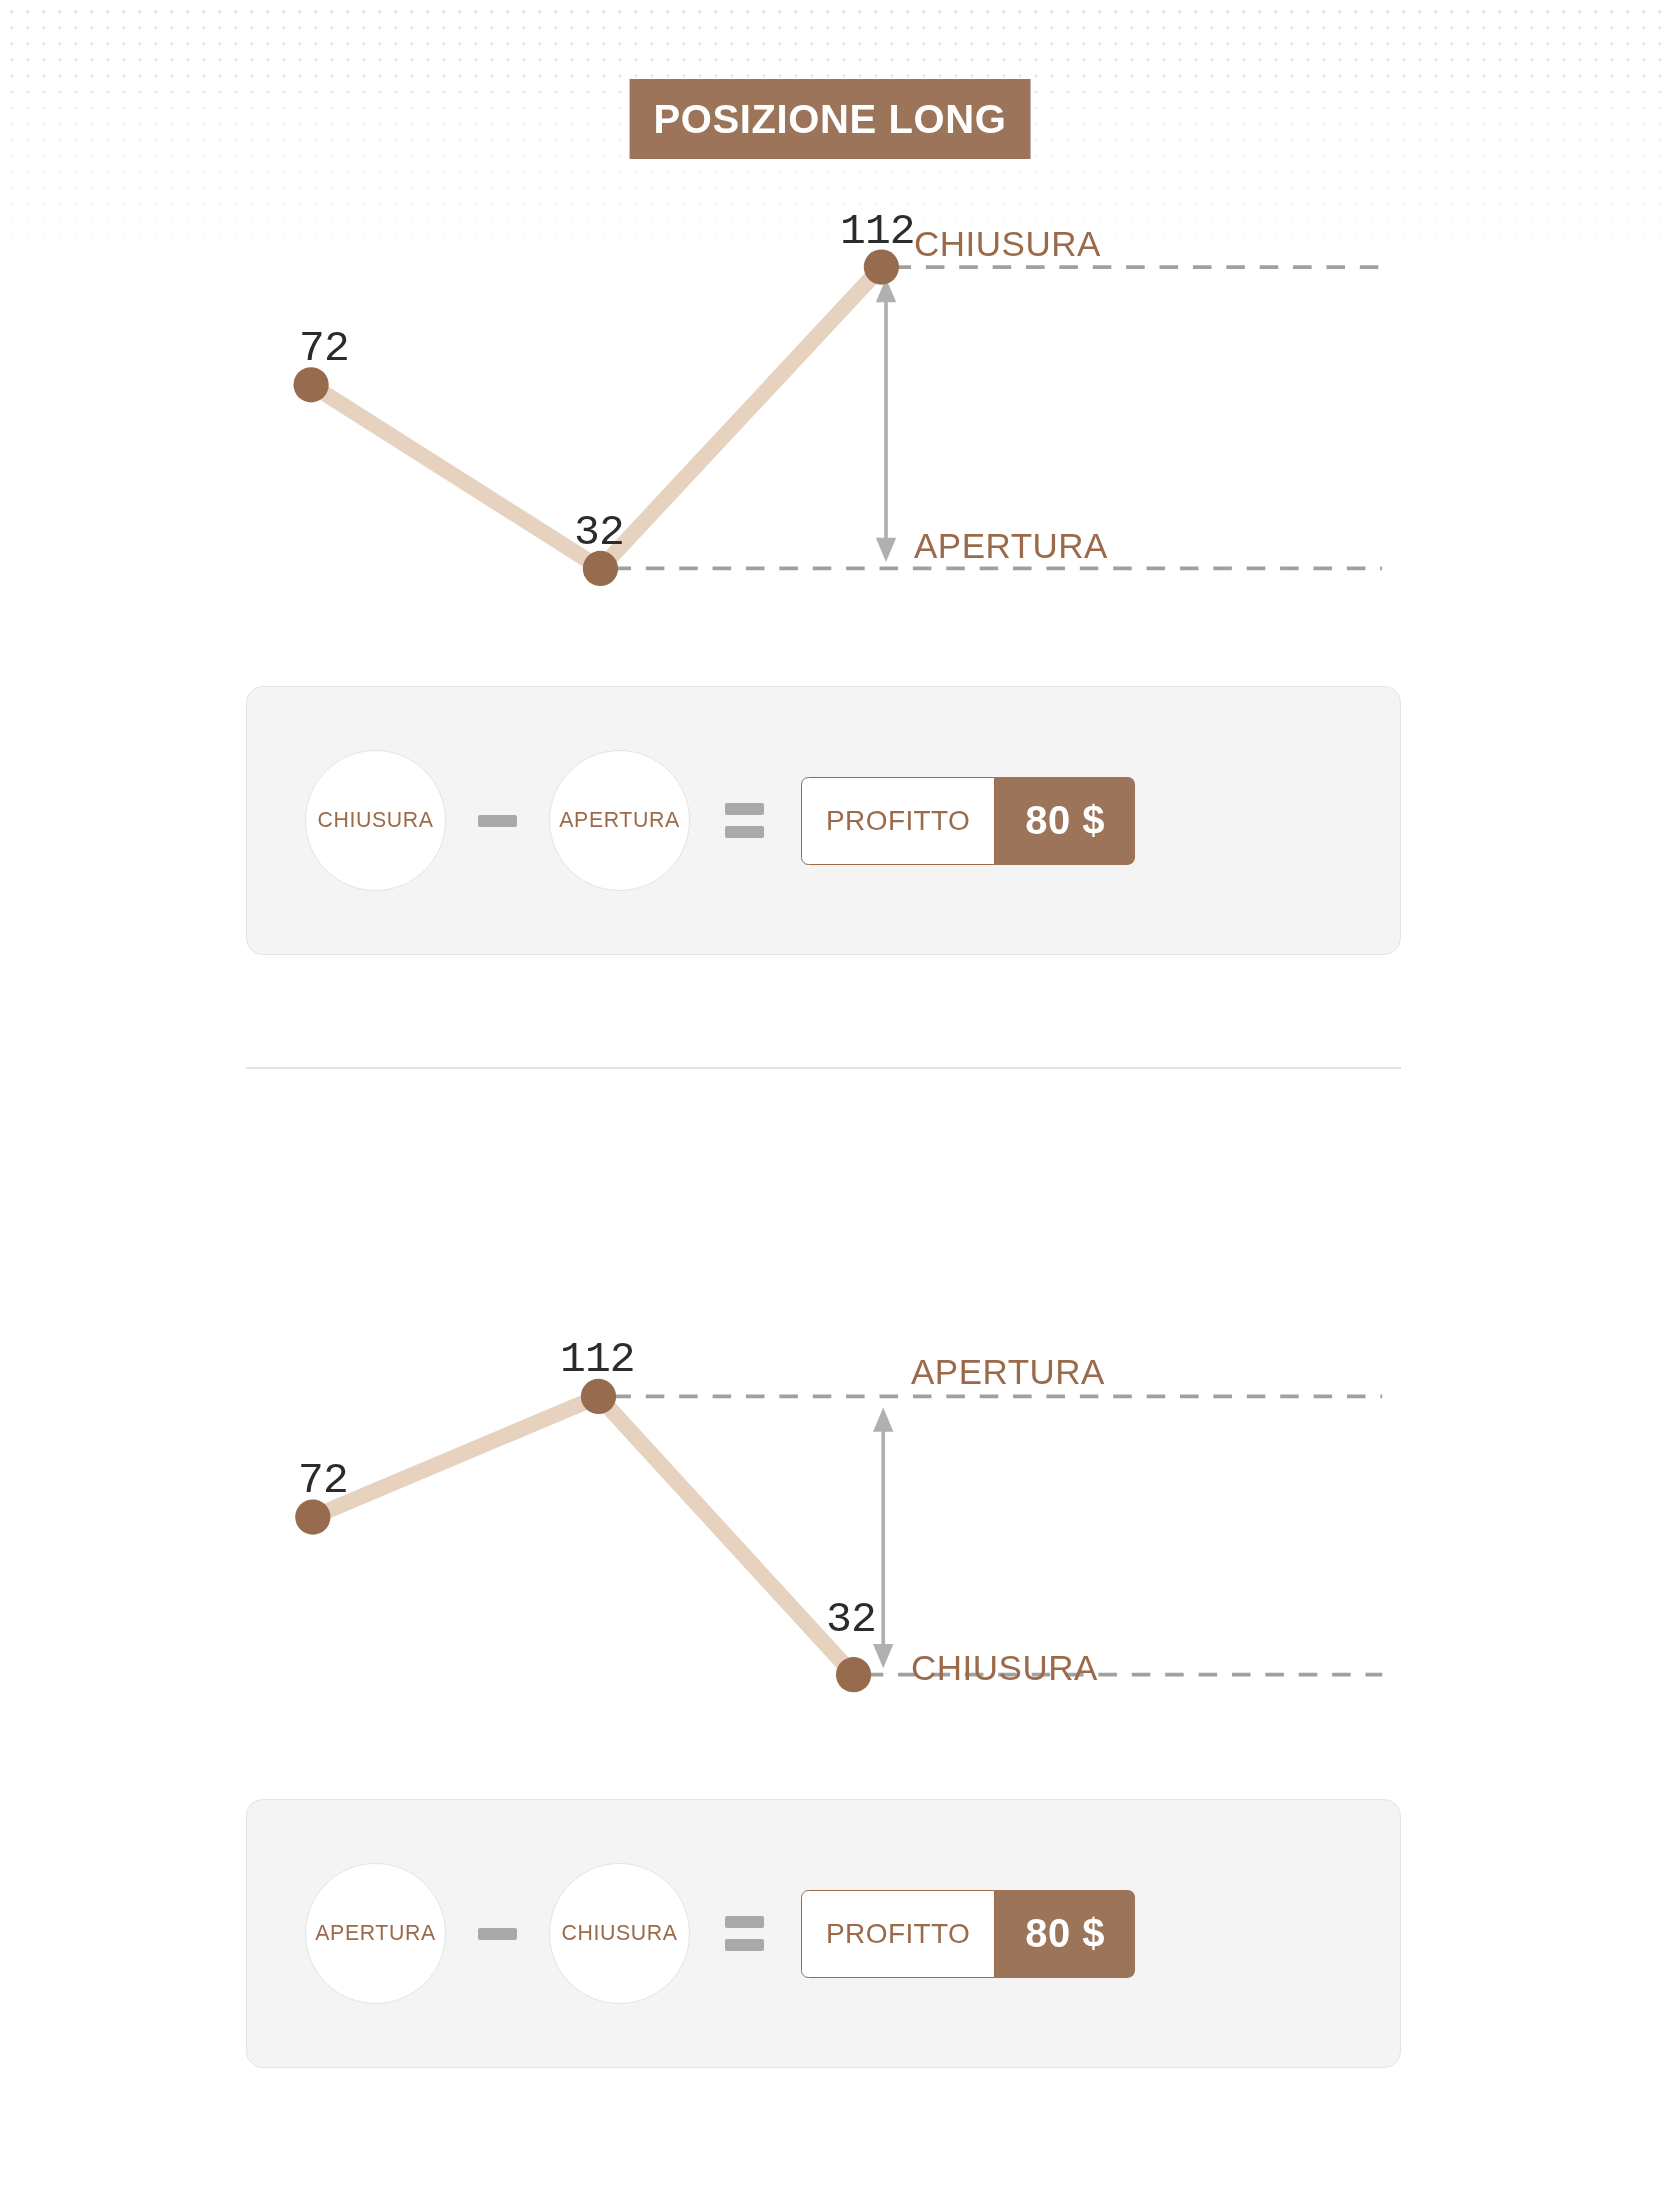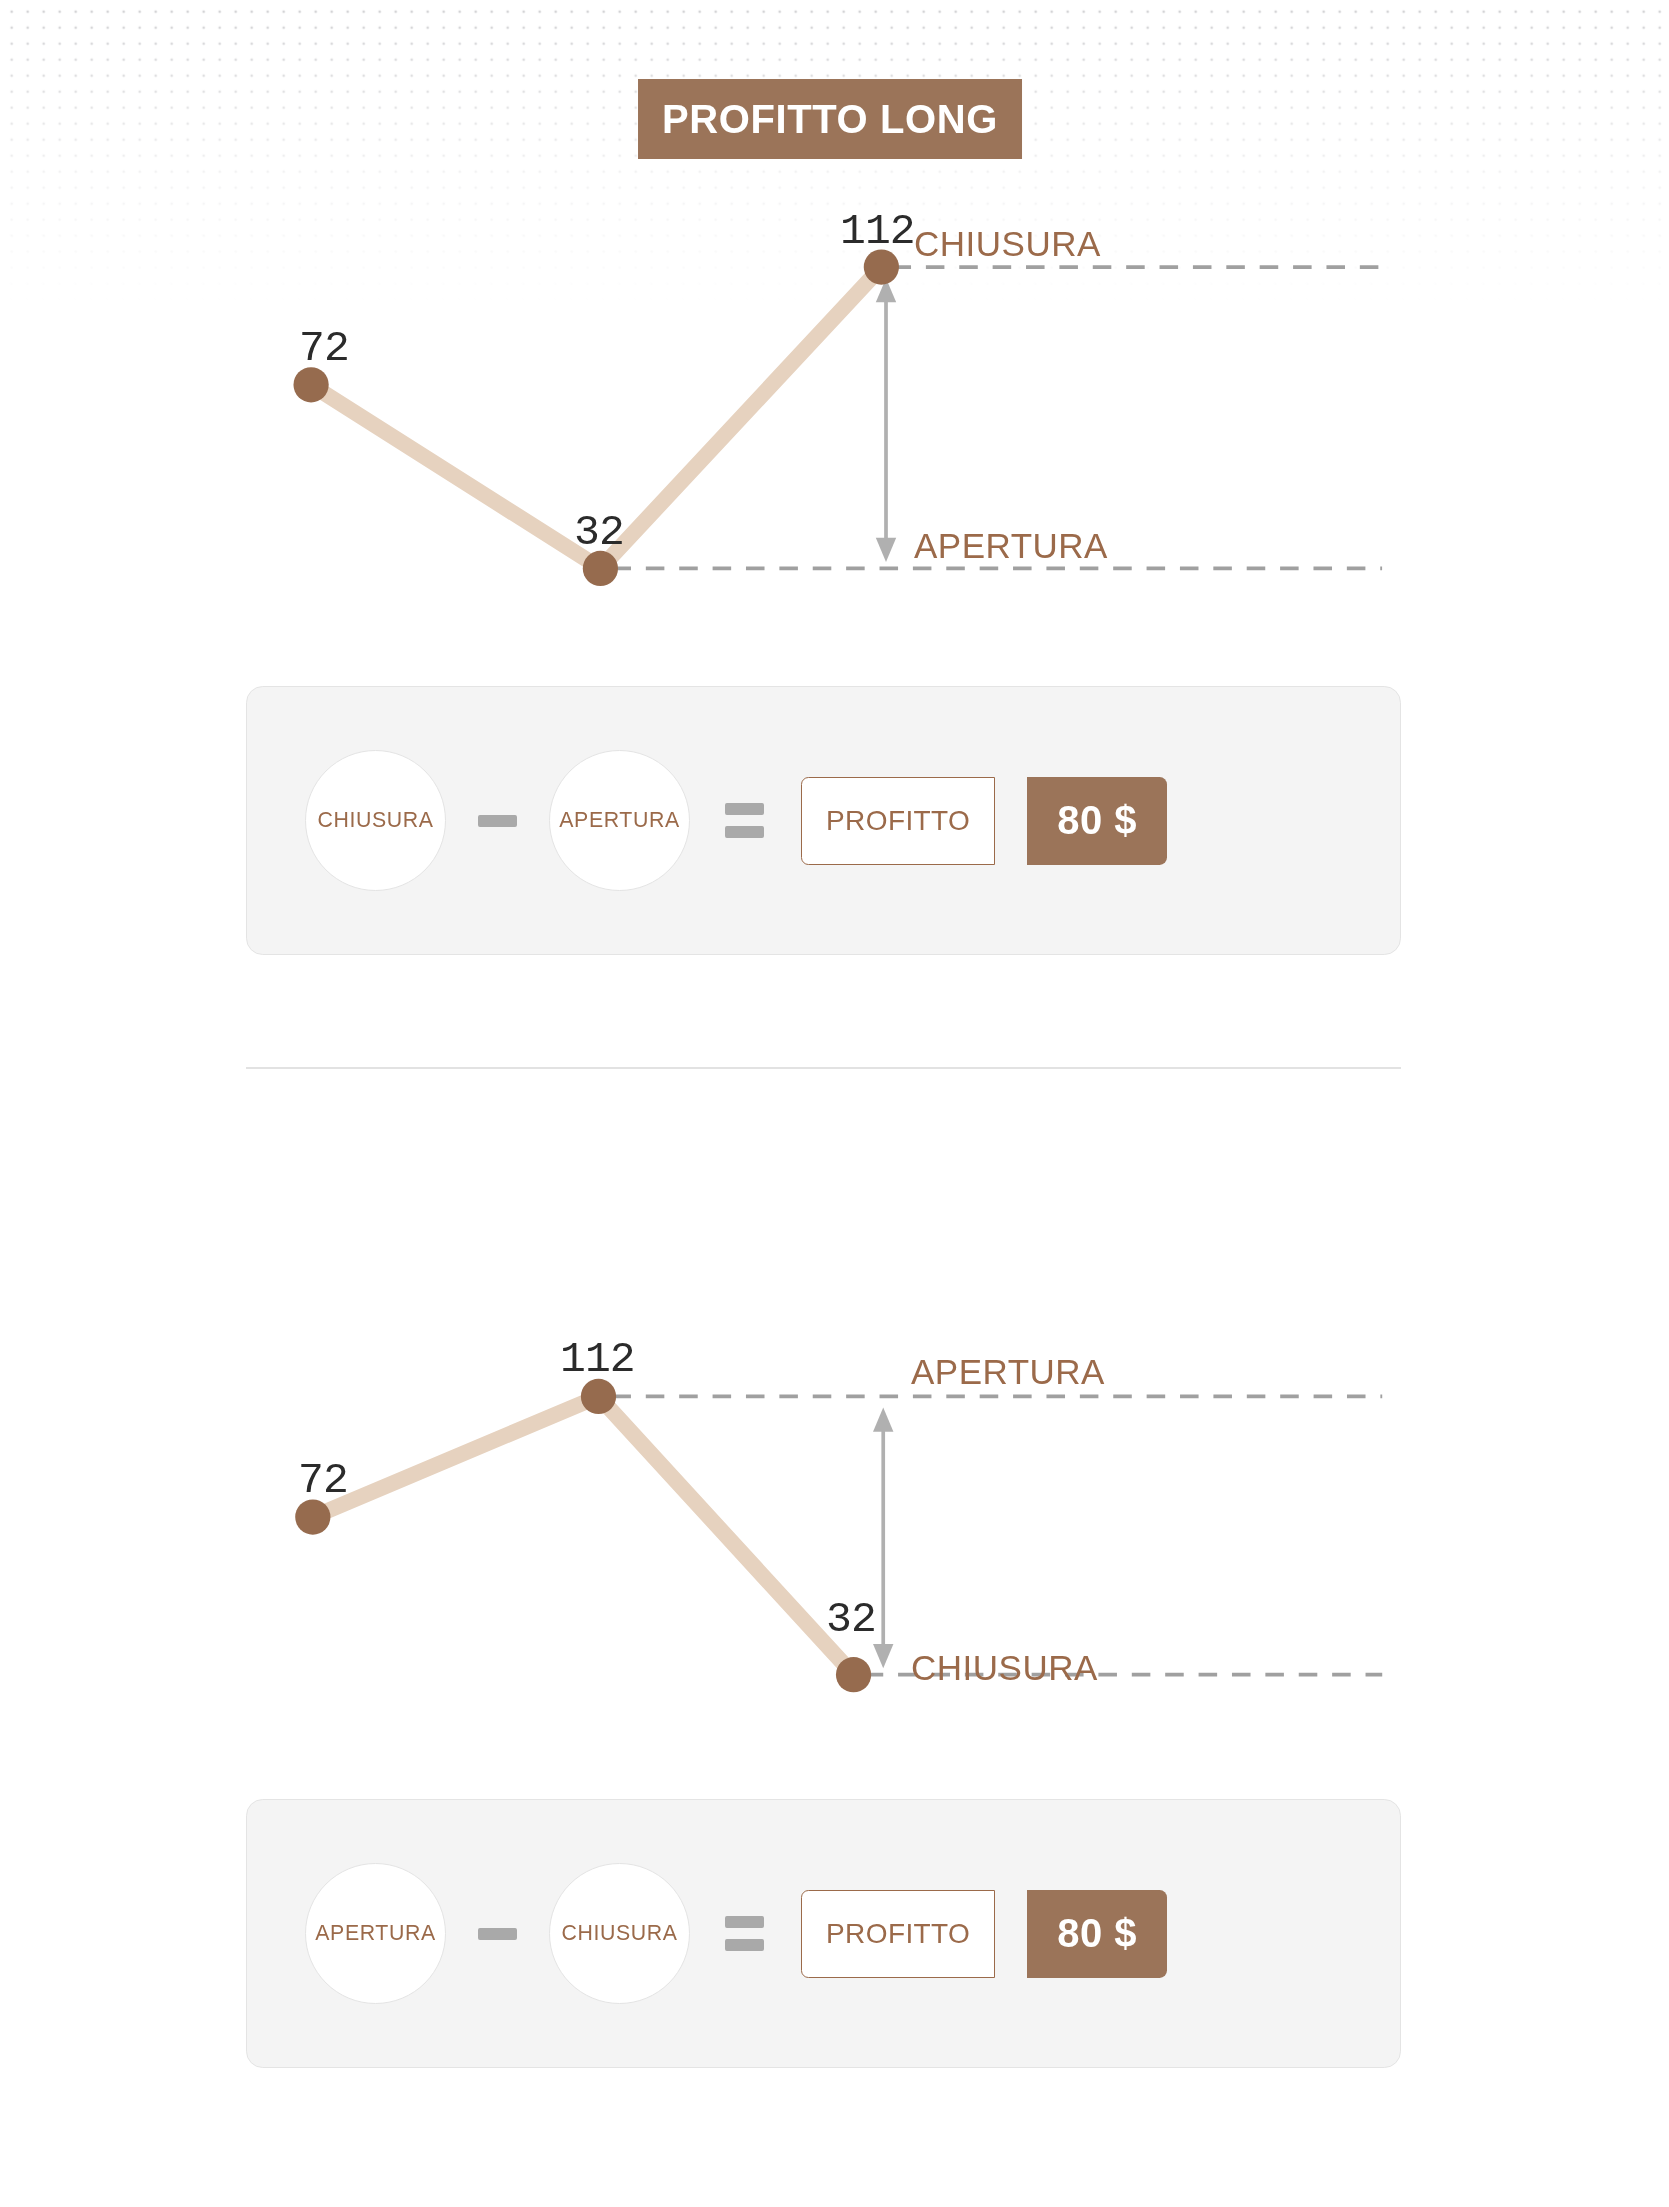--- a/index.html
+++ b/index.html
@@ -154,38 +154,37 @@
     background: #9B7459;
     border-radius: 0 7.4px 7.4px 0;
     display: flex;
     align-items: center;
     justify-content: center;
     padding: 0 30px;
     font-size: 40px;
     font-weight: bold;
     color: #ffffff;
     letter-spacing: 0.5px;
-    margin-left: 32px;
   }
 
   
   .divider {
     position: absolute;
     height: 1.9px;
     background: #E2E2E2;
   }
 </style>
 </head>
 <body>
 
 <div id="page">
 
   <div class="texture"></div>
 
-  <div class="title-band" style="left:830px; top:79px;">PROFITTO LONG</div>
+  <div class="title-band" style="left:830px; top:79px;">POSIZIONE LONG</div>
 
   <svg class="chart" style="top:0px;" width="1670" height="1020" viewBox="0 0 1800 1100">
 
     <line x1="962" y1="288" x2="1490" y2="288" stroke="#A0A0A0" stroke-width="4" stroke-dasharray="20 16"></line>
 
     <line x1="660" y1="613" x2="1490" y2="613" stroke="#A0A0A0" stroke-width="4" stroke-dasharray="20 16"></line>
 
     <polyline points="335,415 647,613 950,288" fill="none" stroke="#E6D2BF" stroke-width="17" stroke-linecap="round" stroke-linejoin="round"></polyline>
 
     <g>

